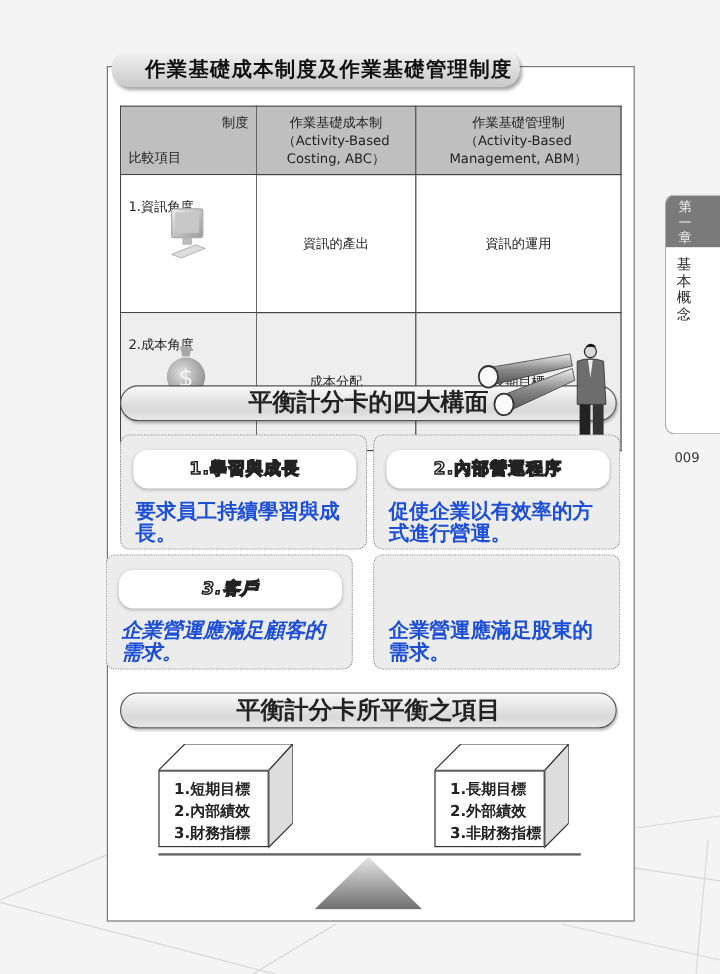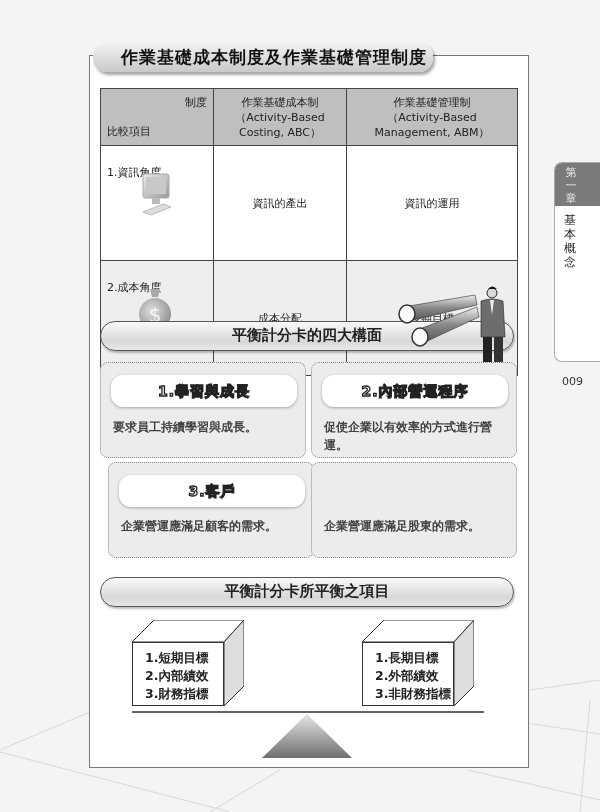--- a/index.html
+++ b/index.html
@@ -51,43 +51,43 @@
   td.val { text-align:center; }
   td.lbl { position:relative; vertical-align:top; padding:19px 6px; }
   .monitor { position:absolute; left:38px; top:26px; width:34px; height:44px; }
   .moneybag { position:absolute; left:36px; top:24px; width:36px; height:46px; }
 
   .pill {
     position:absolute; left:100px; width:414px; height:30px;
     border:1.5px solid #555; border-radius:15px; box-sizing:border-box;
     background:linear-gradient(#f9f9f9,#d8d8d8 70%,#e8e8e8);
     box-shadow:1px 2px 2px rgba(0,0,0,0.25);
-    text-align:center; line-height:27px; font-size:15px; font-weight:bold; color:#222;
+    text-align:center; line-height:27px; font-size:20px; font-weight:bold; color:#222;
   }
   .pill1 { top:321px; }
   .pill2 { top:577px; }
 
   .card {
     position:absolute; width:206px; height:96px;
     border:1px dotted #888; border-radius:8px; box-sizing:border-box;
     background:#ececec;
   }
   .c1 { left:100px; top:362px; }
   .c2 { left:311px; top:362px; }
-  .c3 { left:108px; top:462px; }
+  .c3 { left:88px; top:462px;font-style:italic; }
   .c4 { left:311px; top:462px; }
   .card .hd {
     position:absolute; left:10px; top:12px; width:186px; height:32px;
     background:#fff; border-radius:12px; box-shadow:0 1px 3px rgba(0,0,0,0.3);
     text-align:center; line-height:32px; font-size:14px; font-weight:bold;
     color:#fff; -webkit-text-stroke:1.3px #222; letter-spacing:1px;
   }
   .card .bd {
     position:absolute; left:12px; top:55px; right:8px;
-    font-size:12px; font-weight:bold; color:#404040; line-height:18px;
+    font-size:17px; font-weight:bold; color:#1d4ed8; line-height:18px;
   }
   .c3 .bd, .c4 .bd { top:54px; }
 
   .man { position:absolute; left:395px; top:285px; width:120px; height:90px; }
 
   .box { position:absolute; width:110px; height:66px; }
   .box .front {
     position:absolute; left:0; top:22px; width:92px; height:64px;
     border:1px solid #333; background:#fff; box-sizing:border-box;
     padding:6px 0 0 12px; font-size:12.5px; font-weight:bold; line-height:18px;

